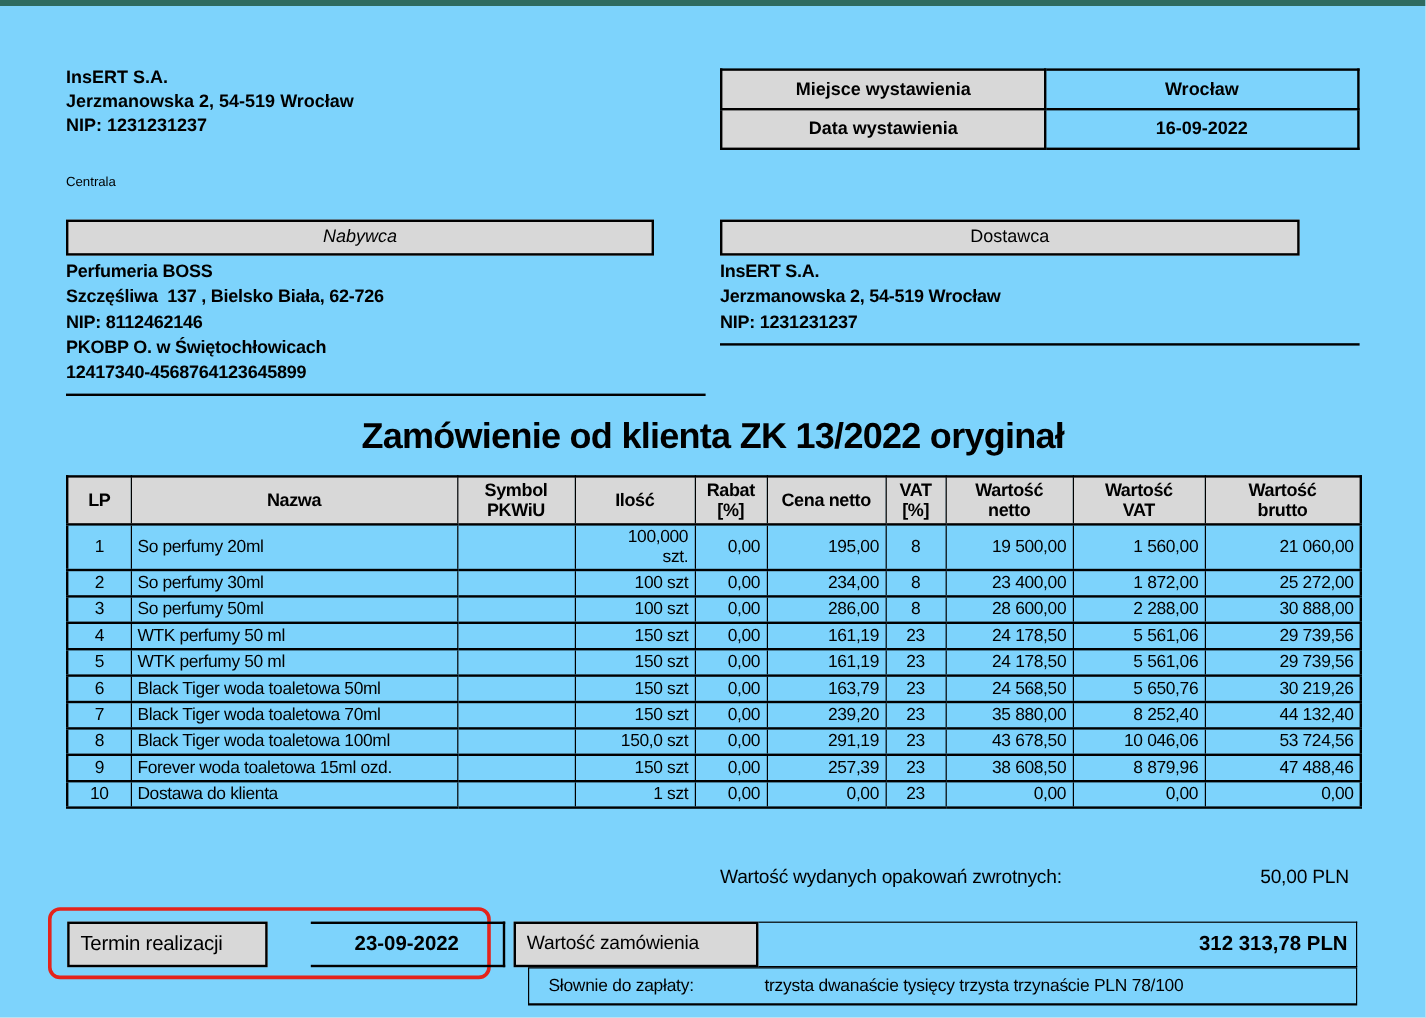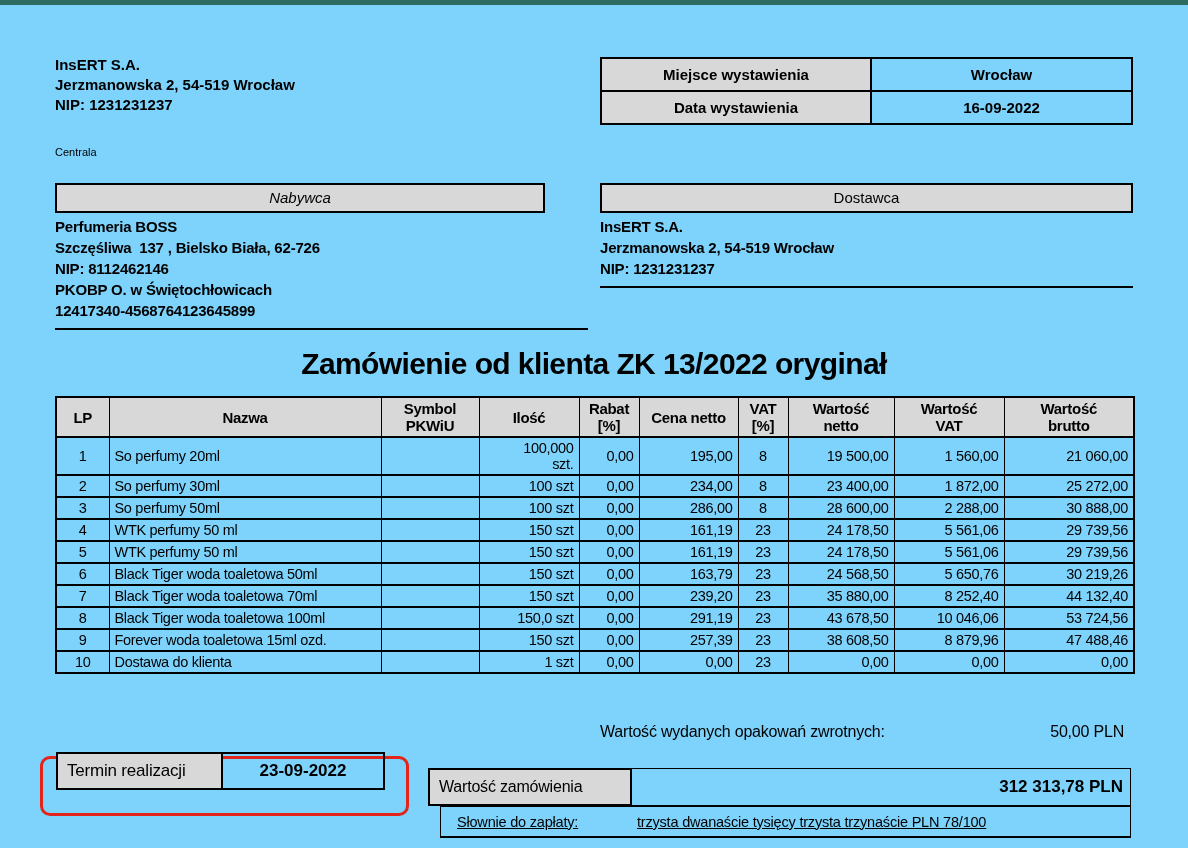--- a/index.html
+++ b/index.html
@@ -14,21 +14,21 @@
   .seller-branch { position:absolute; left:55px; top:146px; font-size:11px; font-weight:normal; }
 
   
   .issue-table { position:absolute; left:600px; top:57px; width:533px; border-collapse:collapse; }
   .issue-table td { border:2px solid #000; height:33px; text-align:center; vertical-align:middle; font-size:15px; font-weight:bold; }
   .issue-table td.lbl { background:#d8d8d8; width:270px; }
 
   
   .party-header { position:absolute; top:183px; height:30px; background:#d8d8d8; border:2px solid #000; text-align:center; font-size:15px; line-height:26px; }
   .party-header.buyer { left:55px; width:490px;font-style:italic; }
-  .party-header.supplier { left:600px; width:533px; }
+  .party-header.supplier { left:600px; width:483px; }
   .party-lines { position:absolute; top:216px; width:533px; border-bottom:2px solid #000; padding-bottom:7px; }
   .party-lines.buyer { left:55px; }
   .party-lines.supplier { left:600px; }
   .party-lines div { font-size:15px; font-weight:bold; line-height:21px; white-space:pre-wrap; letter-spacing:-0.2px; }
 
   
   .doc-title { position:absolute; top:347px; left:0; width:100%; text-align:center; font-size:30px; font-weight:bold; letter-spacing:-0.6px; }
 
   
   .items-table { position:absolute; left:55px; top:396px; width:1078px; border-collapse:collapse; table-layout:fixed; border:2px solid #000; }
@@ -37,29 +37,29 @@
   .items-table td.c-center { text-align:center; }
   .items-table td.c-left { text-align:left; }
   .items-table td.c-right { text-align:right; }
   .items-table td.qty { white-space:pre-line; line-height:16px; }
 
   
   .packaging-row { position:absolute; left:600px; top:723px; width:524px; display:flex; justify-content:space-between; font-size:16px; letter-spacing:-0.2px; }
 
   
   .deadline-highlight { position:absolute; left:40px; top:756px; width:369px; height:60px; border:3px solid #e4231b; border-radius:10px; background:transparent; }
-  .deadline-table { position:absolute; left:56px; top:752px; display:flex; }
+  .deadline-table { position:absolute; left:56px; top:768px; display:flex;gap:36px; }
   .deadline-label { width:167px; height:38px; background:#d8d8d8; border:2px solid #000; font-size:17px; letter-spacing:-0.2px; display:flex; align-items:center; padding-left:9px; }
   .deadline-value { width:162px; height:38px; border:2px solid #000; border-left:none; font-size:17px; font-weight:bold; display:flex; align-items:center; justify-content:center; }
 
   
   .order-total { position:absolute; left:428px; top:768px; width:703px; height:38px; display:flex; }
   .ot-label { width:204px; height:38px; background:#d8d8d8; border:2px solid #000; font-size:16px; letter-spacing:-0.2px; display:flex; align-items:center; padding-left:9px; }
   .ot-value { flex:1; height:38px; border:1px solid #000; border-left:none; font-size:17px; font-weight:bold; display:flex; align-items:center; justify-content:flex-end; padding-right:7px;text-align:right; }
-  .words-row { position:absolute; left:440px; top:806px; width:691px; height:32px; border:1px solid #000; border-bottom-width:2px; display:flex; align-items:center; font-size:14.5px; letter-spacing:-0.2px;text-decoration:underline; }
+  .words-row { position:absolute; left:440px; top:806px; width:691px; height:32px; border:1px solid #000; border-bottom-width:2px; display:flex; align-items:center; font-size:14.5px; letter-spacing:-0.2px; }
   .words-label { width:196px; padding-left:16px; }
 </style>
 </head>
 <body>
 
 <div class="page">
 
   <div class="accent-bar" style="background: rgb(46, 107, 96);"></div>
 
   <div class="seller-block">

